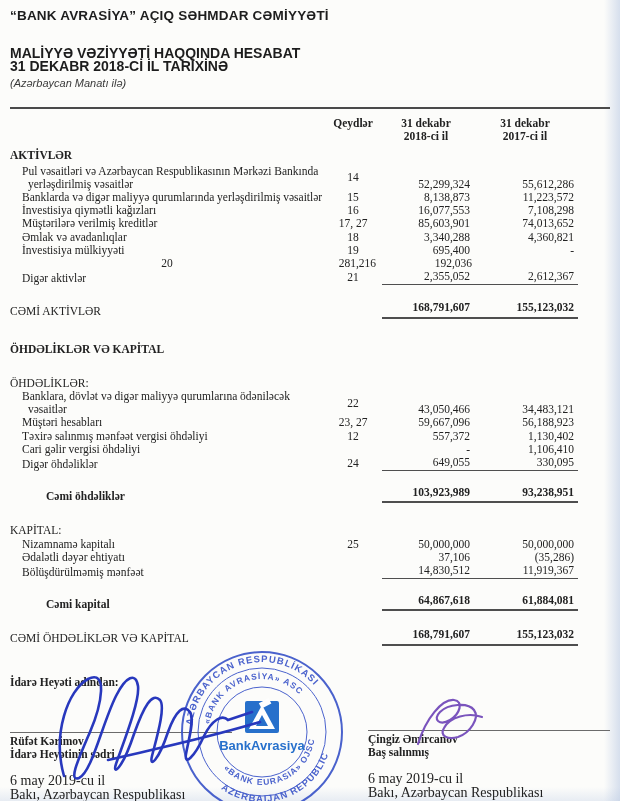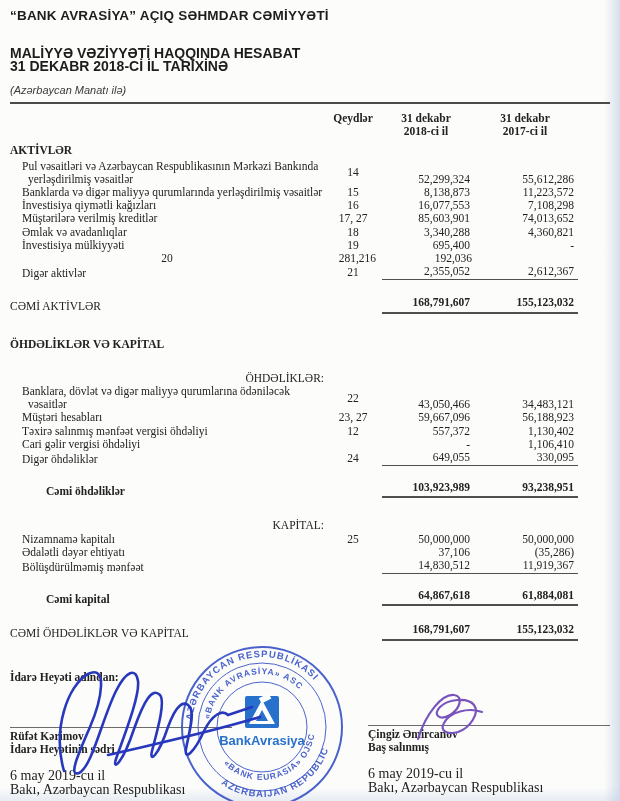--- a/index.html
+++ b/index.html
@@ -13,38 +13,38 @@
       linear-gradient(to left, rgba(183,199,226,.55) 0px, rgba(255,255,255,0) 16px),
       linear-gradient(to top, rgba(183,199,226,.30) 0px, rgba(255,255,255,0) 14px),
       #fcfcfa;
     color:#222;
     font-family:"Liberation Serif","DejaVu Serif",serif;
     overflow:hidden;
   }
   
   .company{font-family:"Liberation Sans","DejaVu Sans",sans-serif;font-weight:bold;font-size:13.5px;margin:0;letter-spacing:.2px;color:#1d1d1d;}
   .subhdr{font-family:"Liberation Sans","DejaVu Sans",sans-serif;font-weight:bold;font-size:14px;line-height:13px;margin-top:24px;color:#1d1d1d;}
-  .currency{font-family:"Liberation Sans","DejaVu Sans",sans-serif;font-style:italic;font-size:11px;margin-top:11px;color:#3a3a3a;
-    border-bottom:2px solid #4a4a4a;padding-bottom:6px;width:600px;box-sizing:border-box;}
+  .currency{font-family:"Liberation Sans","DejaVu Sans",sans-serif;font-style:italic;font-size:11px;margin-top:4px;color:#3a3a3a;
+    border-bottom:2px solid #4a4a4a;padding-bottom:18px;width:600px;box-sizing:border-box;}
   
   .row{display:grid;grid-template-columns:314px 58px 94px 102px;align-items:end;font-size:11.5px;line-height:13.2px;}
   .row .c{min-height:1px;}
   .row .label{padding-left:18px;text-indent:-6px;}
   .row .note{text-align:center;align-self:center;}
   .row .v18{text-align:right;padding-right:6px;}
   .row .v17{text-align:right;padding-right:4px;}
   .colheads{margin-top:8px;align-items:start;font-weight:bold;}
   .colheads .v18,.colheads .v17{text-align:center;white-space:pre-line;}
   .colheads .note{align-self:start;}
   
   .section .label{font-weight:bold;padding-left:0;text-indent:0;}
   .section{margin-top:13px;margin-bottom:2px;}
   .first{margin-top:6px;}
   .gap{margin-top:24px;}
-  .gap2{margin-top:21px;text-align:right;}
+  .gap2{margin-top:21px;}
   .subhead .label{padding-left:0;text-indent:0;}
   .u .v18,.u .v17{border-bottom:1px solid #4f4f4f;padding-bottom:1px;}
   .subtotal{margin-top:15px;}
   .subtotal .label{font-weight:bold;padding-left:36px;text-indent:0;}
   .subtotal .v18,.subtotal .v17,.total .v18,.total .v17,.grandtotal .v18,.grandtotal .v17{
     font-weight:bold;border-bottom:2.5px solid #4e4e4e;padding-bottom:2px;}
   .total{margin-top:16px;}
   .grandtotal{margin-top:17px;}
   .total .label,.grandtotal .label{font-weight:normal;padding-left:0;text-indent:0;}
   

